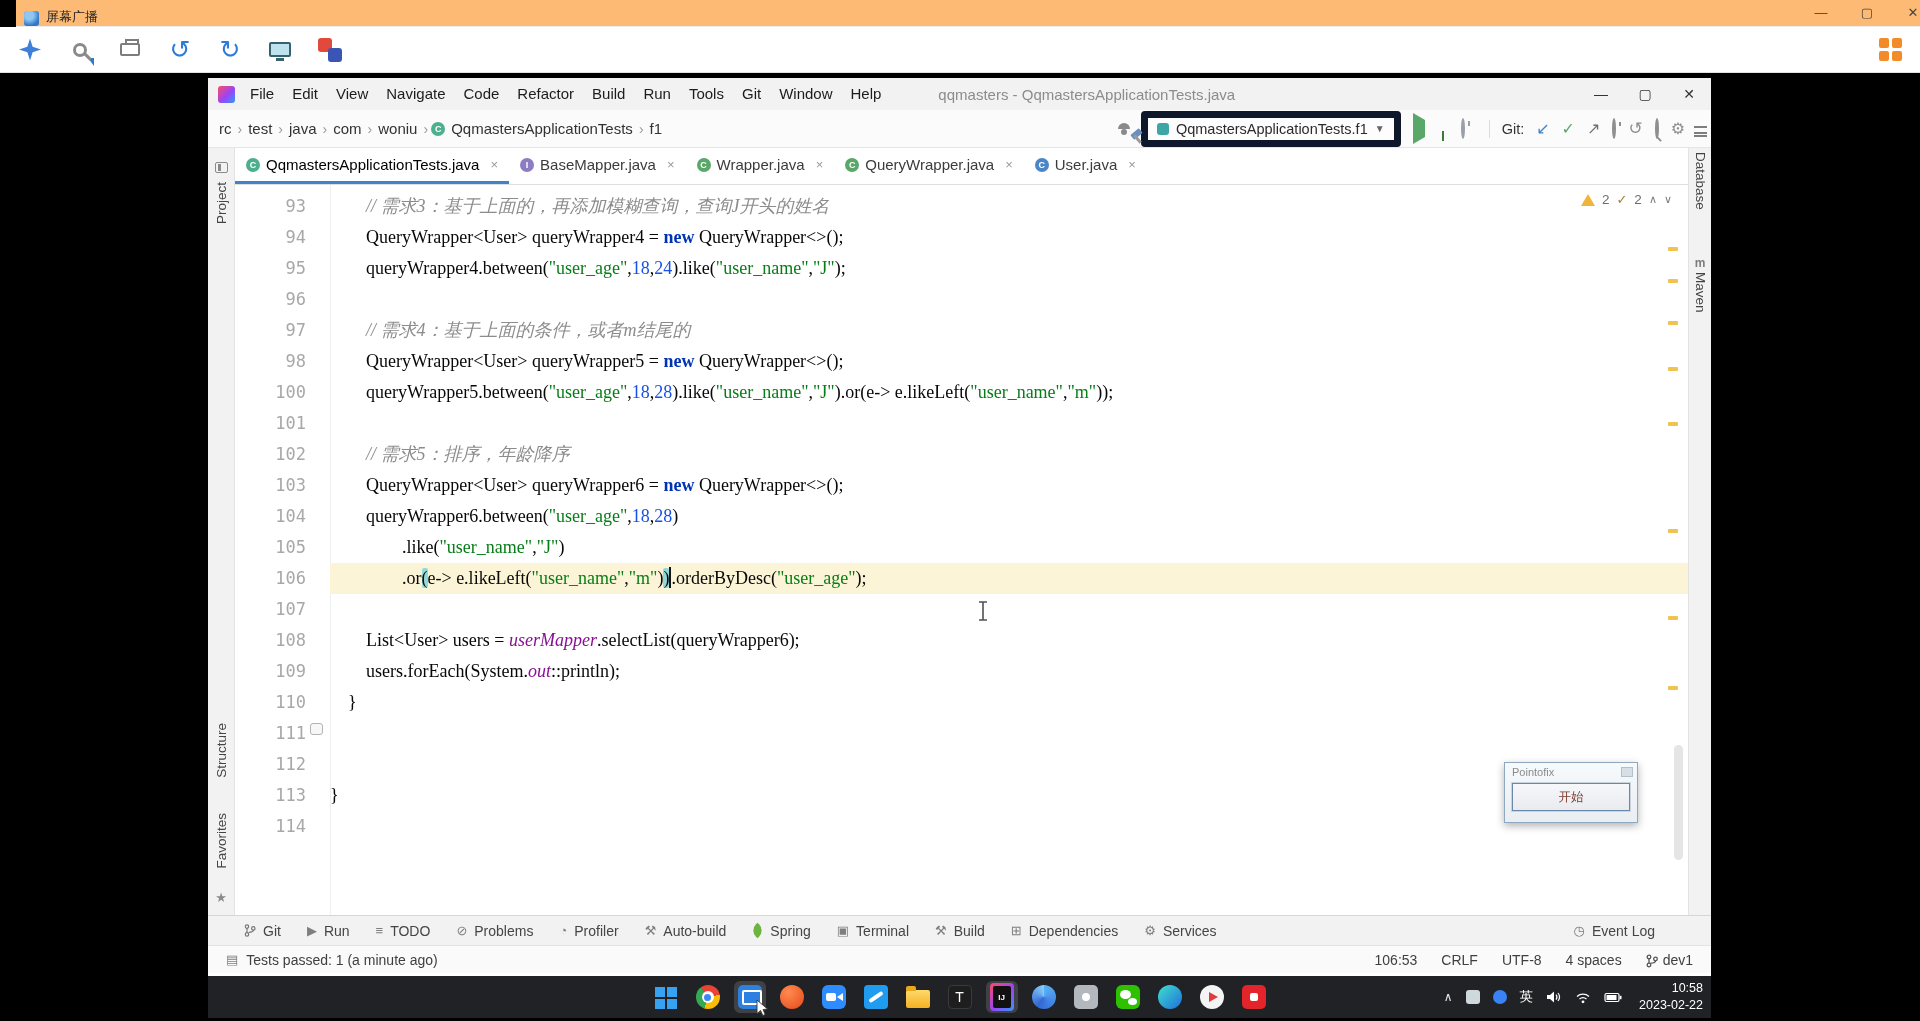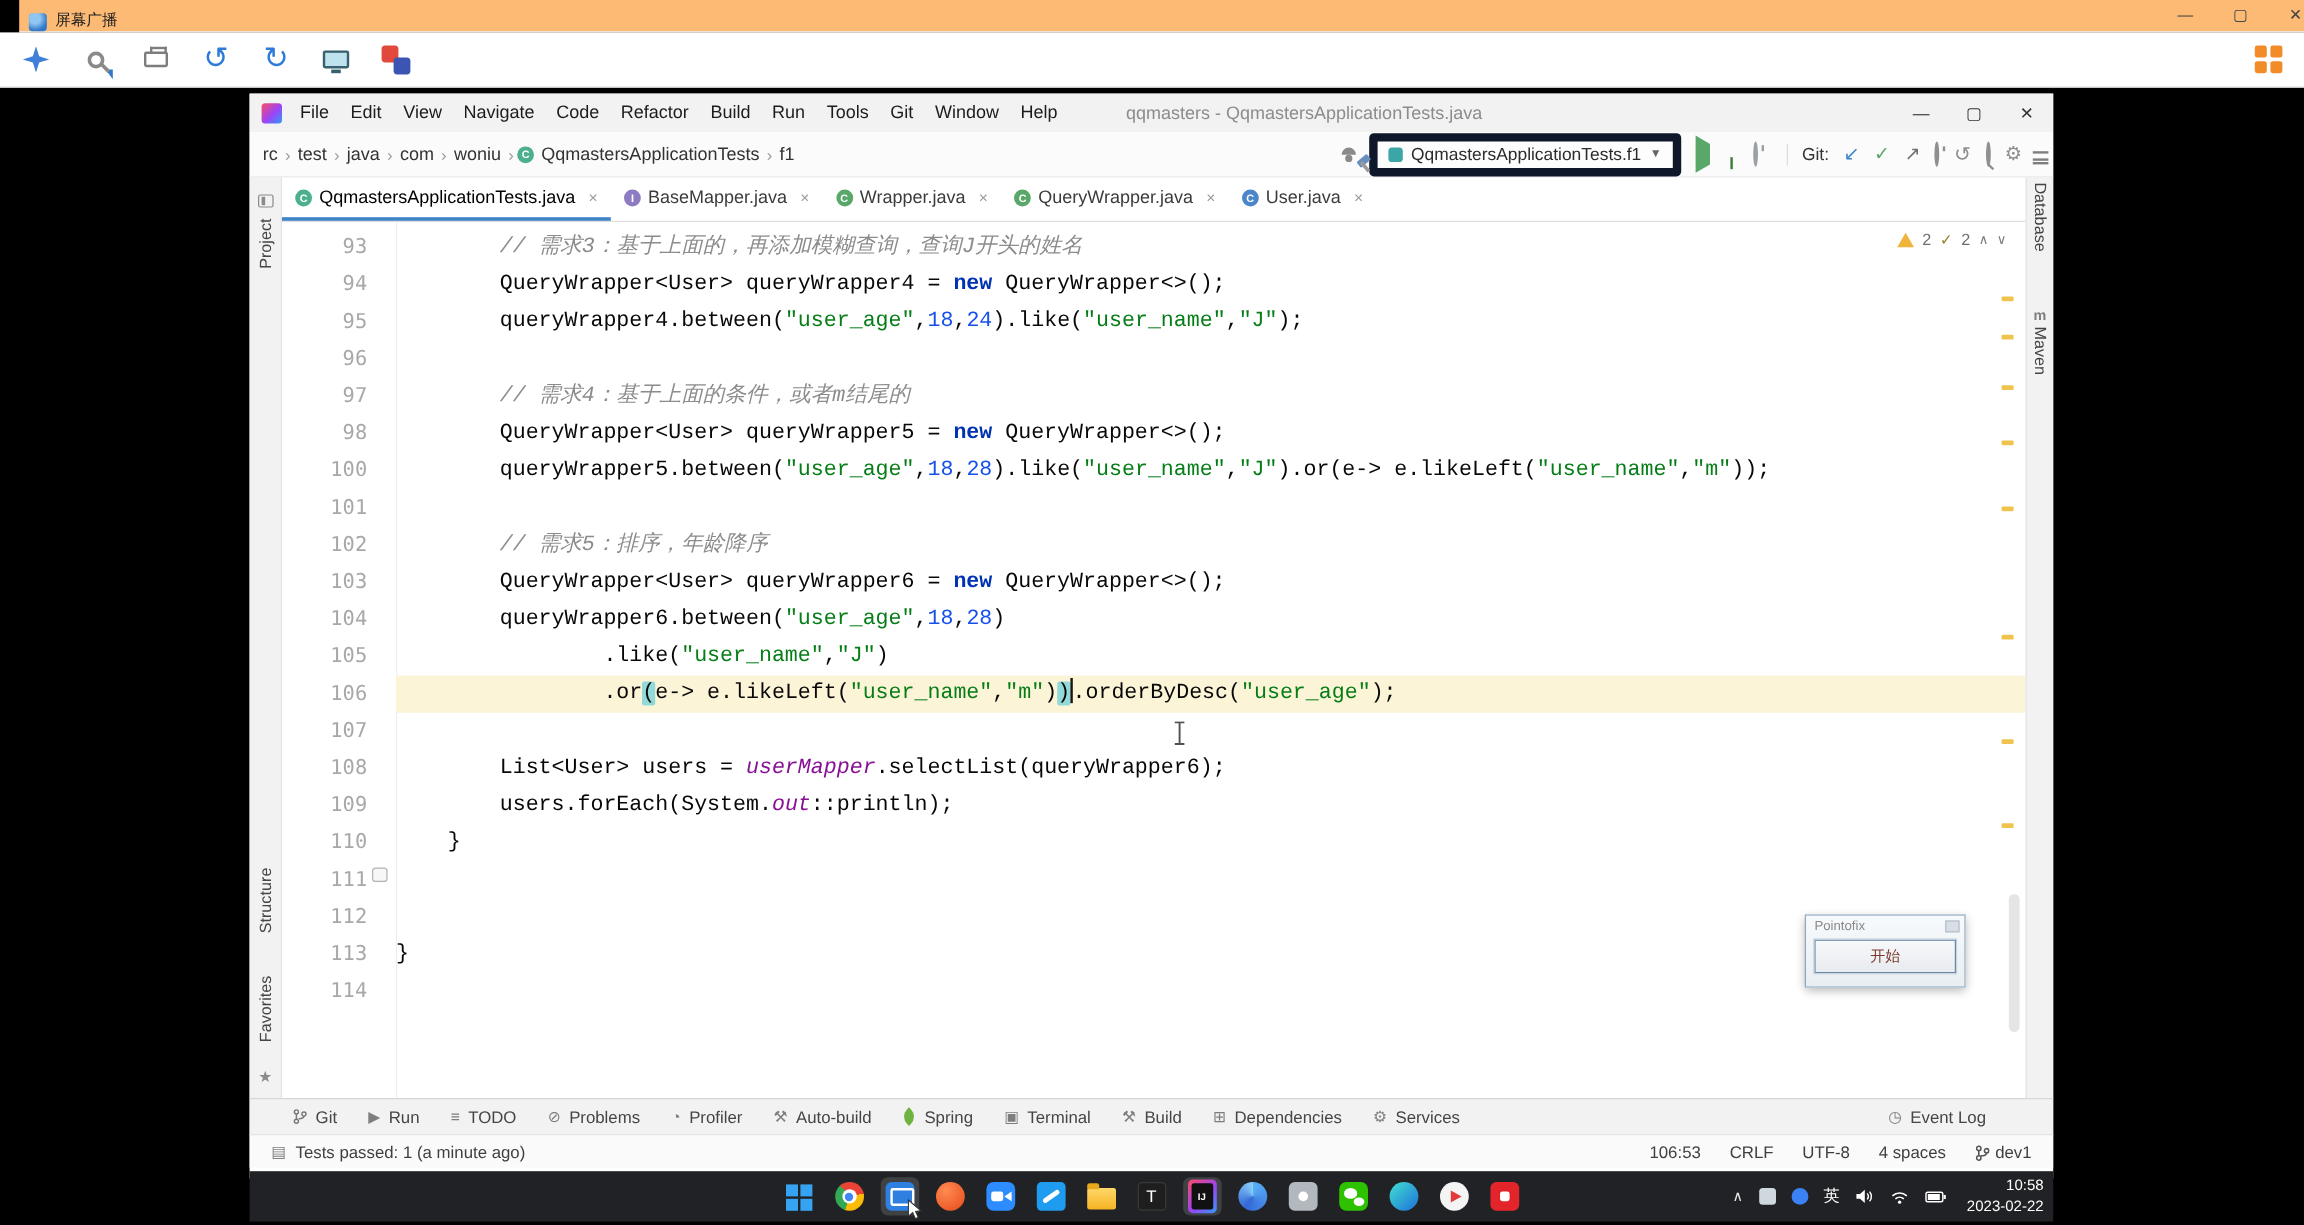--- a/index.html
+++ b/index.html
@@ -1,18 +1,18 @@
 <!DOCTYPE html>
 <html><head>
 <meta charset="utf-8">
 <style>
   *{margin:0;padding:0;box-sizing:border-box}
   html,body{width:1920px;height:1021px;overflow:hidden}
   body{font-family:"Liberation Sans",sans-serif;background:#000;position:relative}
-  pre{margin:0;font-family:Liberation Mono, monospace;font-size:18px}
+  pre{margin:0;font-family:Liberation Serif, serif;font-size:18px}
 
   
   .win-titlebar{position:absolute;left:16px;top:0;width:1920px;height:27px;background:#fdba74;display:flex;align-items:flex-end;z-index:6;border-bottom:1px solid #ececec}
   .app-ico{width:15px;height:15px;margin:0 7px 0 8px;border-radius:3px;background:radial-gradient(circle at 35% 30%,#8fc6f2 0 30%,#2f79c8 70%)}
   .win-title{font-size:13px;color:#222}
   .win-ctrls{margin-left:auto;display:flex}
   .wbtn{width:46px;height:27px;display:flex;align-items:center;justify-content:center;font-size:13px;color:#444}
   .broadcast-toolbar{position:absolute;left:0;top:27px;width:1920px;height:46px;background:#fff;border-bottom:1px solid #e2e2e2;display:flex;align-items:center;padding-left:12px;gap:14px;z-index:6}
   .bt-btn{width:36px;height:36px;display:flex;align-items:center;justify-content:center}
   .g-star{width:22px;height:22px;background:#3f7fd9;clip-path:polygon(50% 0,62% 38%,100% 50%,62% 62%,50% 100%,38% 62%,0 50%,38% 38%)}

